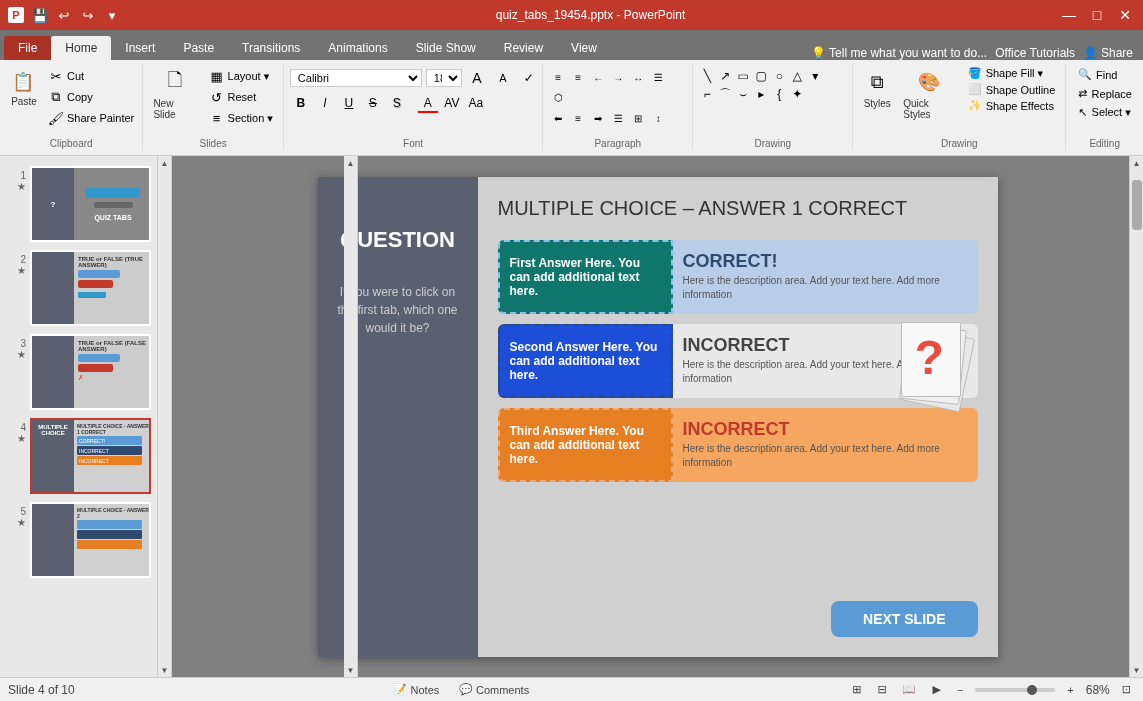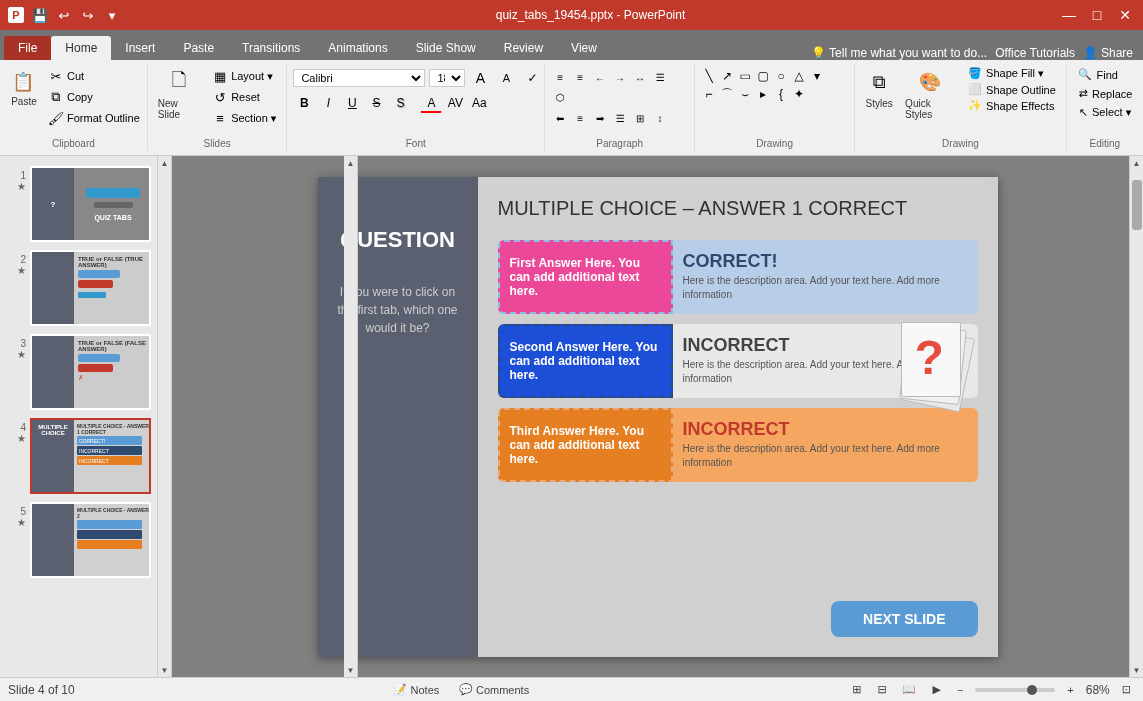--- a/index.html
+++ b/index.html
@@ -414,21 +414,21 @@
         <div class="ribbon-small-btn">
           <div class="ribbon-small-btn-icon">✂</div>
           <span>Cut</span>
         </div>
         <div class="ribbon-small-btn">
           <div class="ribbon-small-btn-icon">⧉</div>
           <span>Copy</span>
         </div>
         <div class="ribbon-small-btn">
           <div class="ribbon-small-btn-icon">🖌</div>
-          <span>Format Outline</span>
+          <span>Share Painter</span>
         </div>
       </div>
     </div>
     <div class="ribbon-group-label">Clipboard</div>
   </div>
 
   <div class="ribbon-group">
     <div class="ribbon-group-content">
       <div class="ribbon-btn">
         <div class="ribbon-btn-icon">🗋</div>
@@ -734,21 +734,21 @@
         <div style="margin-bottom:16px;margin-top:30px;">
           <div class="slide-question-label">QUESTION</div>
         </div>
         <div class="slide-question-text">If you were to click on the first tab, which one would it be?</div>
       </div>
 
       <div class="slide-right-panel">
         <div class="slide-title">MULTIPLE CHOICE – ANSWER 1 CORRECT</div>
 
         <div class="answer-row">
-          <div class="answer-box" style="background:#ec4899;border:2px dashed #8bbfe8;">
+          <div class="answer-box" style="background:#0f766e;border:2px dashed #8bbfe8;">
             <span>First Answer Here. You can add additional text here.</span>
           </div>
           <div class="answer-result" style="background:#b8cde8;">
             <div class="result-label" style="color:#2e4a6e;">CORRECT!</div>
             <div class="result-desc">Here is the description area. Add your text here. Add more information</div>
           </div>
         </div>
 
         <div class="answer-row">
           <div class="answer-box dark">

